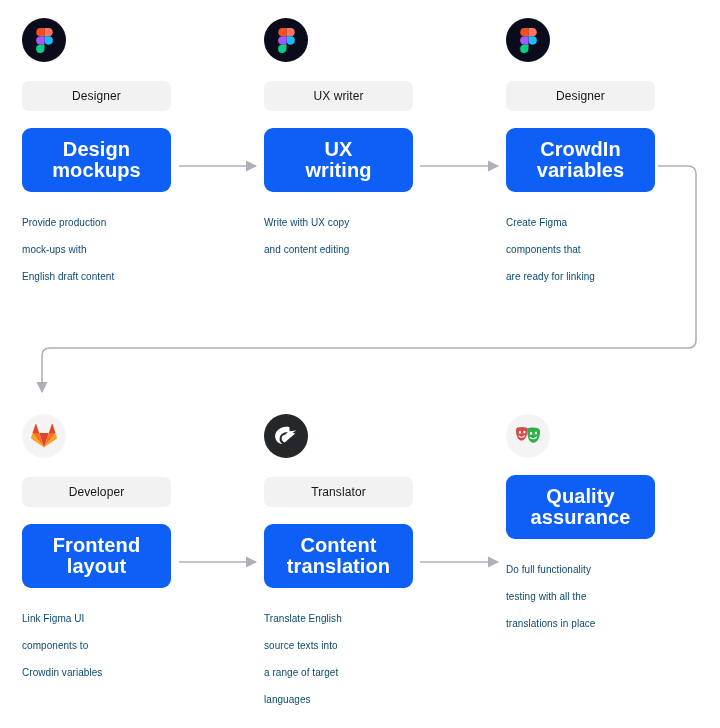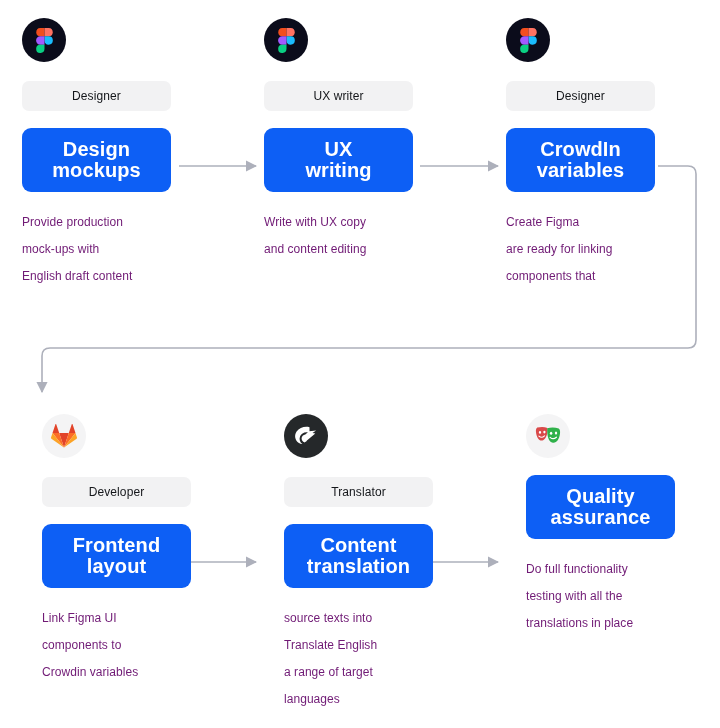--- a/index.html
+++ b/index.html
@@ -31,21 +31,21 @@
   }
   
   .col {
     position: absolute;
     width: 149px;
   }
   .col.c0 { left: 22px; }
   .col.c1 { left: 264px; }
   .col.c2 { left: 506px; }
   .row0 { top: 18px; }
-  .row1 { top: 414px; margin-left: 20px; }
+  .row1 { top: 414px; }
 
   
   .avatar {
     width: 44px;
     height: 44px;
     border-radius: 50%;
     display: flex;
     align-items: center;
     justify-content: center;
     overflow: hidden;
@@ -83,22 +83,22 @@
     display: flex;
     align-items: center;
     justify-content: center;
     text-align: center;
     letter-spacing: .1px;
   }
 
   
   .desc {
     margin-top: 17px;
-    color: #701a75;
-    font-size: 12px;
+    color: #0c4a6e;
+    font-size: 10px;
     line-height: 27px;
     letter-spacing: .05px;
   }
   .desc span { display: block; white-space: nowrap; }
 </style>
 </head>
 <body>
 
 <div id="board">
 
@@ -179,22 +179,22 @@
     </div>
     <div class="pill">Designer</div>
     <div class="stage">
       <div>
         <div>CrowdIn</div>
         <div>variables</div>
       </div>
     </div>
     <div class="desc" style="width:200px">
       <span>Create Figma</span>
+      <span>components that</span>
       <span>are ready for linking</span>
-      <span>components that</span>
     </div>
   </div>
 
   <div class="col c0 row1">
     <div class="avatar light">
       <svg width="26" height="24" viewBox="0 0 26 24">
         <path d="M13 23.5 17.8 9.1H8.2L13 23.5z" fill="#E24329"></path>
         <path d="M13 23.5 8.2 9.1H1.5L13 23.5z" fill="#FC6D26"></path>
         <path d="M1.5 9.1.04 13.6a1 1 0 0 0 .36 1.1L13 23.5 1.5 9.1z" fill="#FCA326"></path>
         <path d="M1.5 9.1h6.7L5.3.45c-.15-.44-.78-.44-.93 0L1.5 9.1z" fill="#E24329"></path>
@@ -225,22 +225,22 @@
       </svg>
     </div>
     <div class="pill">Translator</div>
     <div class="stage">
       <div>
         <div>Content</div>
         <div>translation</div>
       </div>
     </div>
     <div class="desc" style="width:190px">
+      <span>Translate English</span>
       <span>source texts into</span>
-      <span>Translate English</span>
       <span>a range of target</span>
       <span>languages</span>
     </div>
   </div>
 
   <div class="col c2 row1">
     <div class="avatar light">
       <svg width="28" height="24" viewBox="0 0 28 24">
         <path d="M3.2 3.6c3.6-1 7.2-1 10.3.4.4 5.9-1.4 10.7-4.4 12.2C5.7 17.9 2.6 14 2 8.3c-.2-1.9-.2-3.4 1.2-4.7z" fill="#D94A4A"></path>
         <ellipse cx="6" cy="8.4" rx="1.1" ry="1.4" fill="#ffffff"></ellipse>

